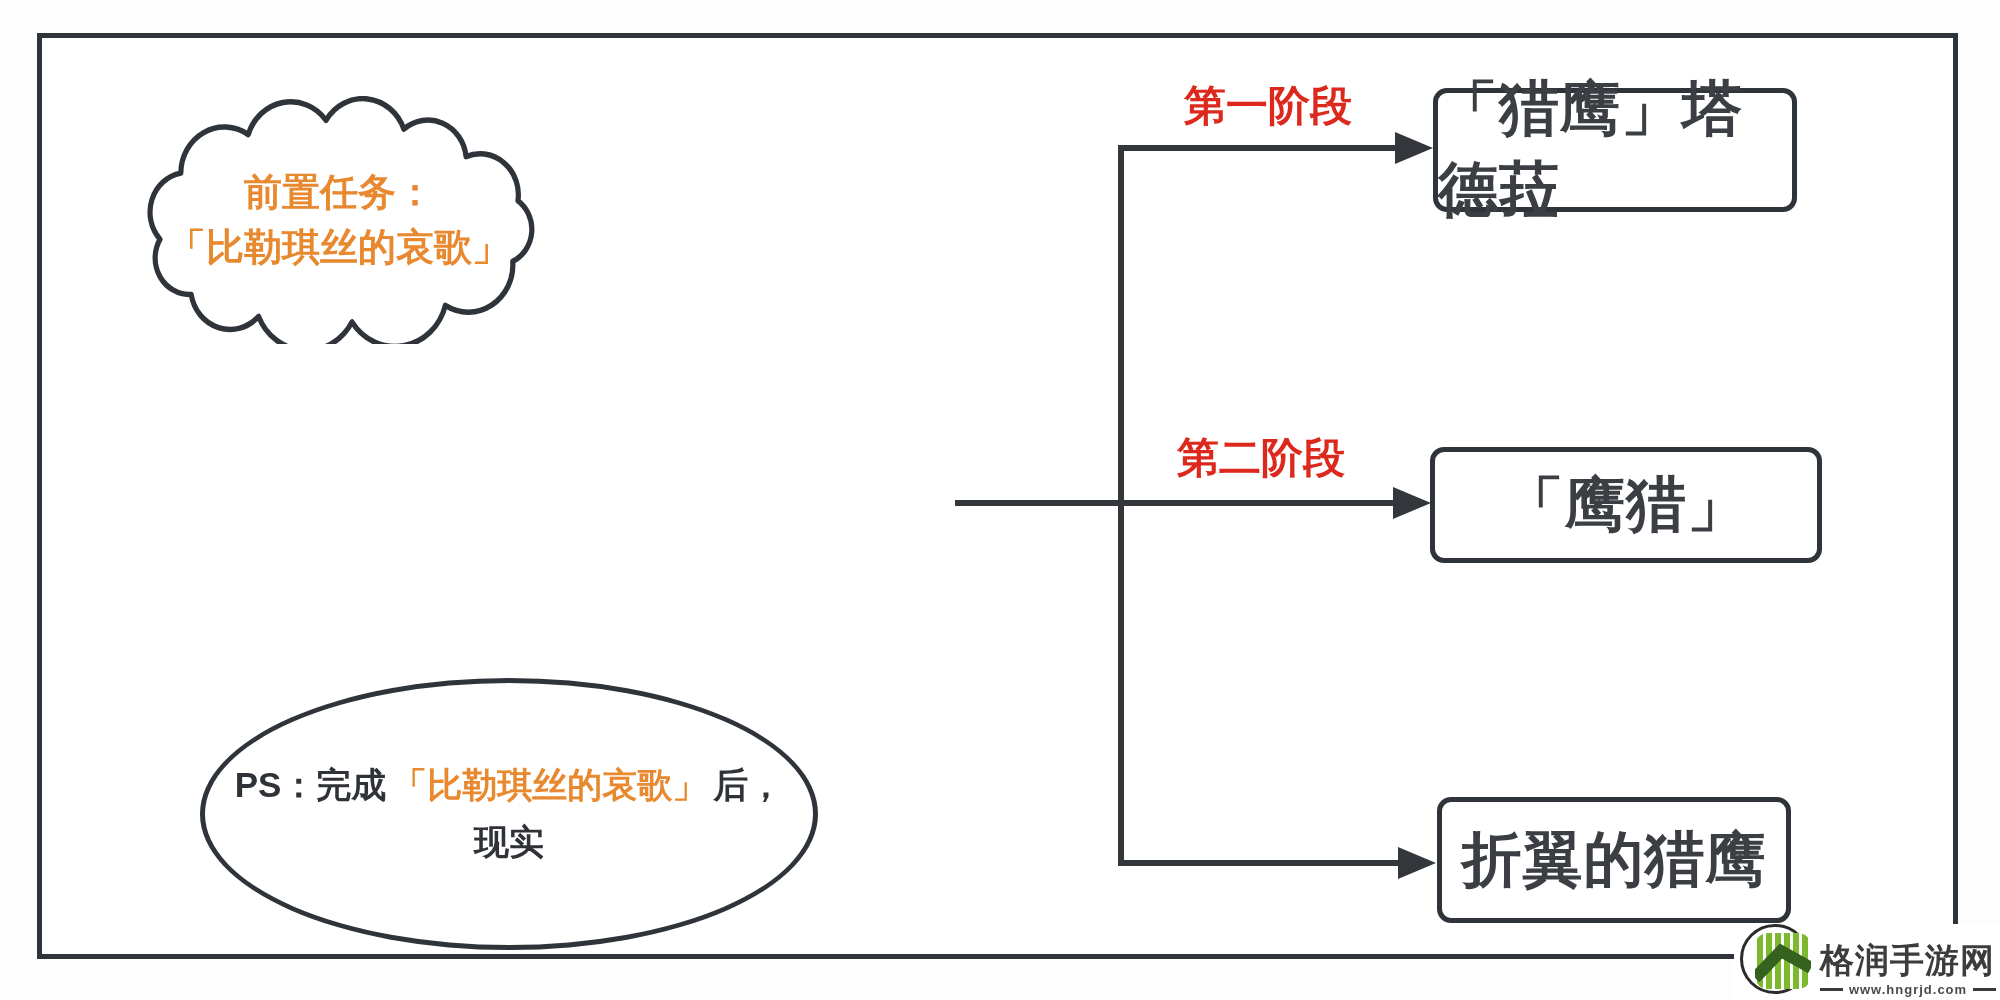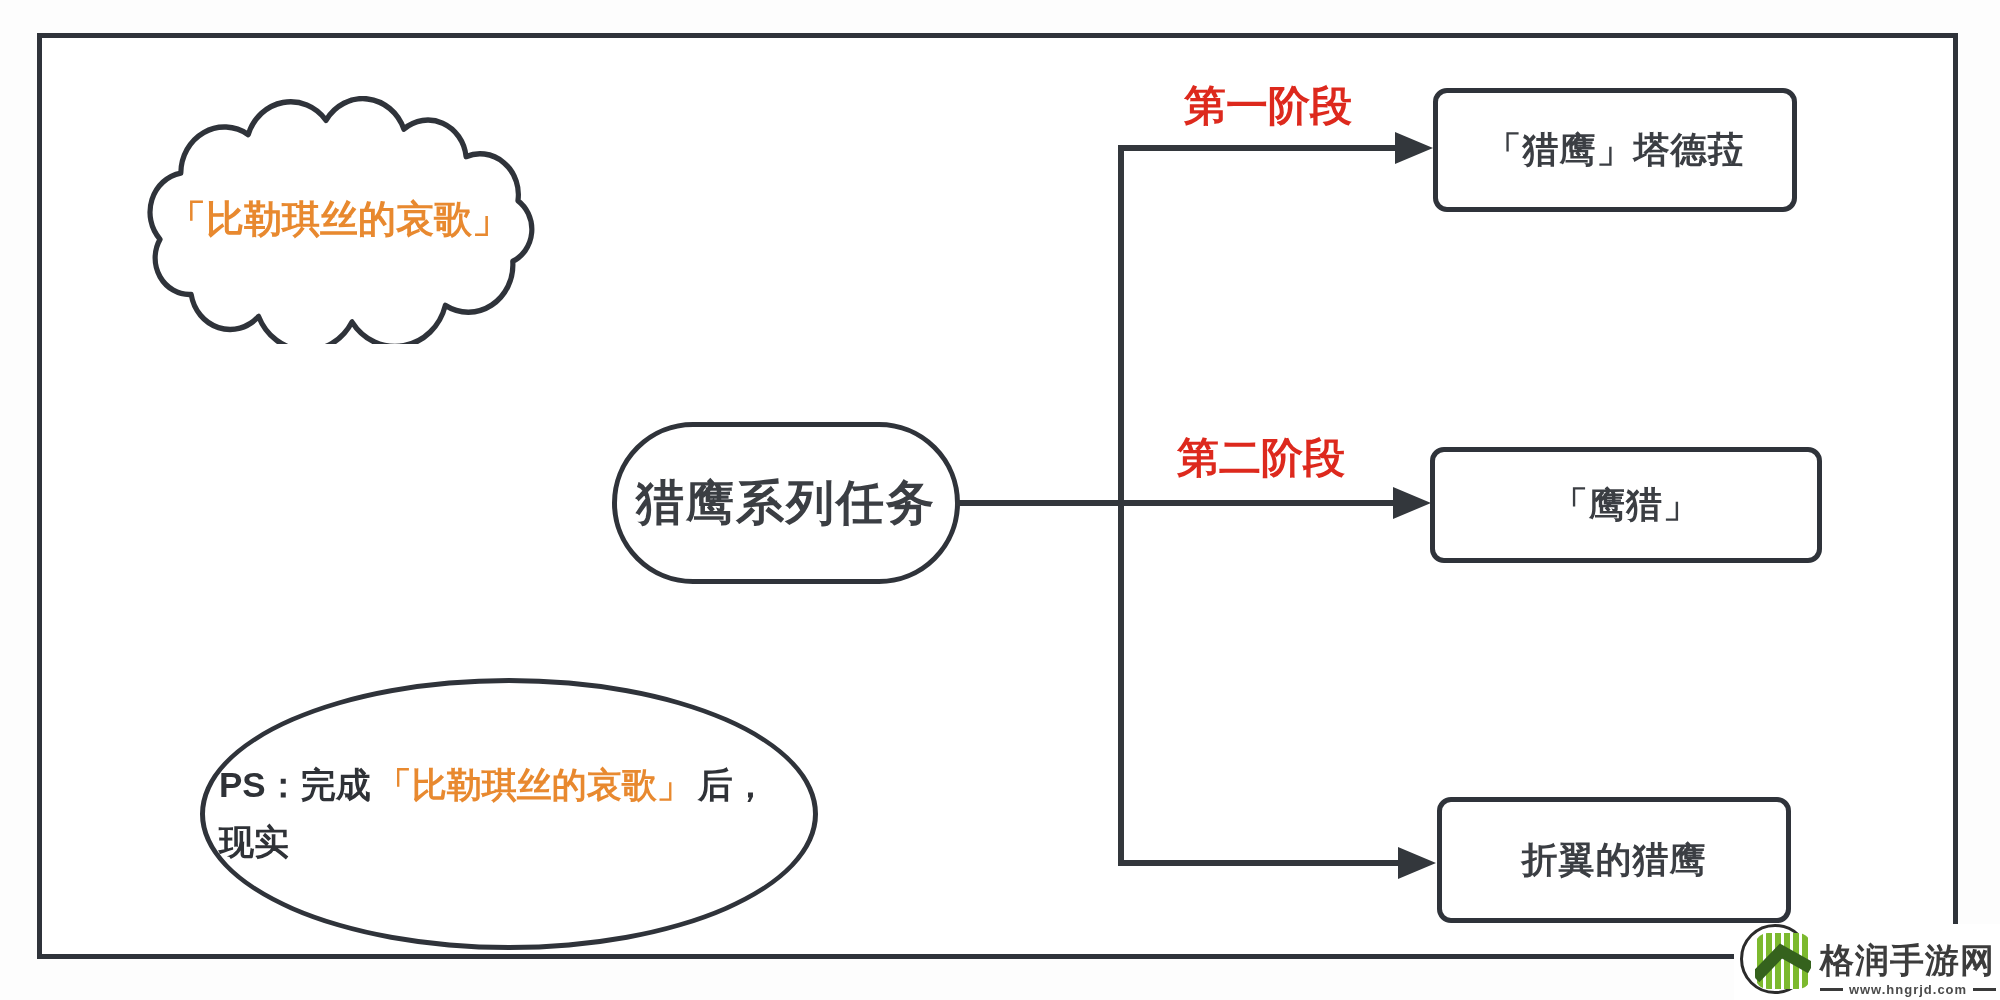--- a/index.html
+++ b/index.html
@@ -18,38 +18,38 @@
     color:#E8892F;font-size:38px;line-height:1.45;text-align:center;}
 
   
   .stadium{left:612px;top:422px;width:348px;height:162px;border:5px solid #2f333a;border-radius:82px;
     background:#fff;display:flex;align-items:center;justify-content:center;
     font-size:48px;letter-spacing:2px;}
 
   
   .ellipse{left:200px;top:678px;width:618px;height:272px;border:5px solid #2f333a;border-radius:50%;
     background:#fff;display:flex;flex-direction:column;align-items:center;justify-content:center;
-    font-size:35px;line-height:1.62;text-align:left;color:#2f3237;padding:0 14px;gap:11px;}
+    font-size:35px;line-height:1.62;text-align:center;color:#2f3237;padding:0 14px;gap:11px;}
   .hl{color:#E8892F;margin:0 6px;}
 
   
   .line{background:#33373C;}
   .line-main{left:955px;top:500px;width:446px;height:6px;}
   .line-vert{left:1118px;top:145px;width:6px;height:721px;}
   .line-a1{left:1118px;top:145px;width:278px;height:6px;}
   .line-a3{left:1118px;top:860px;width:280px;height:6px;}
   .head{width:0;height:0;border-top:16px solid transparent;border-bottom:16px solid transparent;
     border-left:38px solid #33373C;}
   .head1{left:1395px;top:132px;}
   .head2{left:1393px;top:487px;}
   .head3{left:1398px;top:847px;}
 
   
   .qbox{border:5px solid #2f333a;border-radius:14px;background:#fff;
-    display:flex;align-items:center;justify-content:center;font-size:36px;letter-spacing:1px;}
+    display:flex;align-items:center;justify-content:center;font-size:60px;letter-spacing:1px;}
   .box1{left:1433px;top:88px;width:364px;height:124px;}
   .box2{left:1430px;top:447px;width:392px;height:116px;}
   .box3{left:1437px;top:797px;width:354px;height:126px;}
 
   
   .stage-label{color:#DD291D;font-size:42px;width:280px;text-align:center;}
   .lab1{left:1128px;top:78px;}
   .lab2{left:1121px;top:430px;}
   .lab3{left:1124px;top:794px;}
 
@@ -70,27 +70,25 @@
   <div class="abs frame"></div>
 
   <div class="abs cloud-wrap">
     <svg viewBox="0 0 455 225" preserveAspectRatio="none">
       <path d="M55,130 A36 36 0 0 1 75,70 A42 42 0 0 1 140,35 A43 43 0 0 1 215,22
                A42 42 0 0 1 290,30 A37 37 0 0 1 350,55 A37 37 0 0 1 400,95
                A32 32 0 0 1 395,150 A43 43 0 0 1 330,190 A50 50 0 0 1 240,205
                A50 50 0 0 1 150,200 A38 38 0 0 1 85,180 A33 33 0 0 1 55,130 Z" fill="#ffffff" stroke="#2f333a" stroke-width="5" stroke-linejoin="round"></path>
     </svg>
     <div class="cloud-text">
+      <div>前置任务：</div>
       <div>「比勒琪丝的哀歌」</div>
     </div>
   </div>
 
-  <div class="abs stadium">
-    <span>猎鹰系列任务</span>
-  </div>
 
   <div class="abs line line-main"></div>
   <div class="abs line line-vert"></div>
   <div class="abs line line-a1"></div>
   <div class="abs line line-a3"></div>
   <div class="abs head head1"></div>
   <div class="abs head head2"></div>
   <div class="abs head head3"></div>
 
   <div class="abs stage-label lab1">第一阶段</div>

